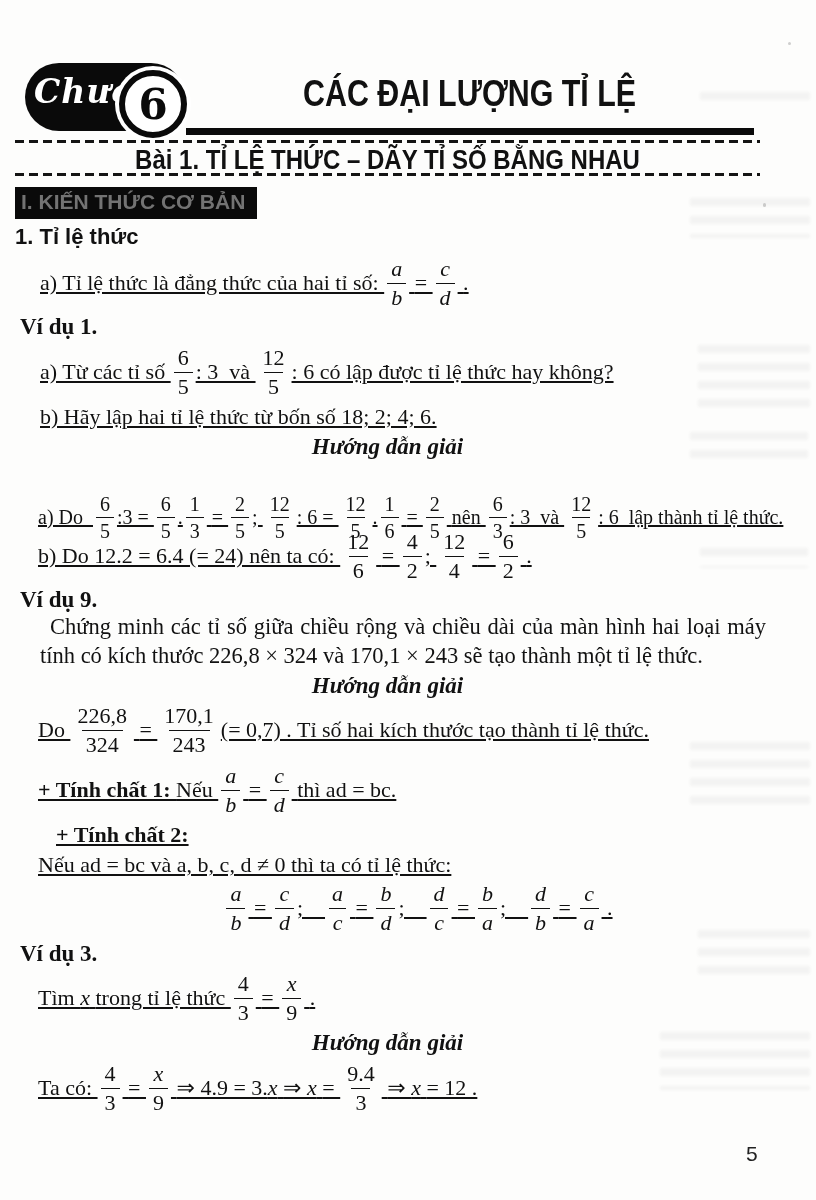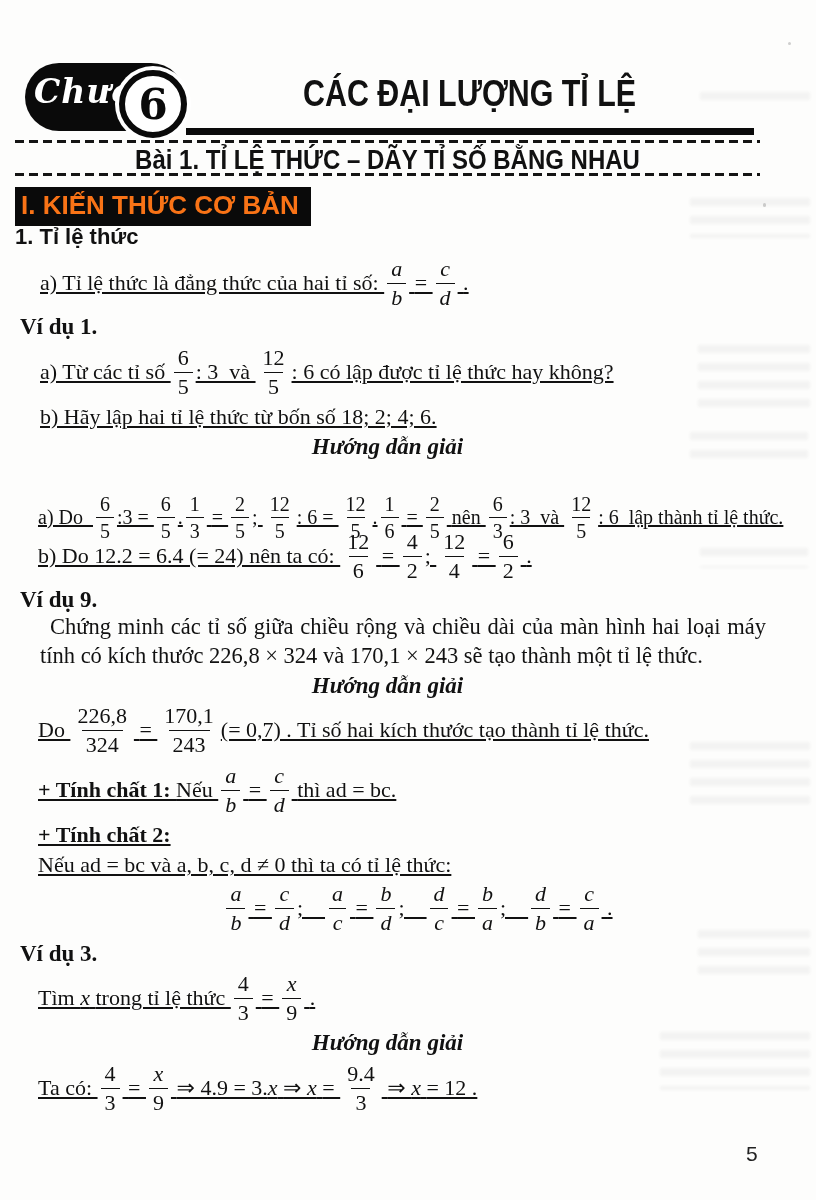--- a/index.html
+++ b/index.html
@@ -20,22 +20,22 @@
     font-family:"DejaVu Serif", serif;font-size:42px;font-weight:bold;color:#0a0a0a;}
   .thick-rule{position:absolute;left:186px;top:128px;width:568px;height:7px;background:#0a0a0a;}
   .chapter-title{position:absolute;left:300px;top:76px;width:310px;text-align:center;
     font-family:"Liberation Sans", sans-serif;font-weight:bold;font-size:31px;
     transform:scale(0.98,1.22);transform-origin:center;letter-spacing:0px;white-space:nowrap;}
   .dash-rule{position:absolute;left:15px;width:745px;height:3px;
     background:repeating-linear-gradient(90deg,#141414 0 9px,transparent 9px 14px);}
   .lesson-title{position:absolute;left:15px;top:146px;width:745px;text-align:center;
     font-family:"Liberation Sans", sans-serif;font-weight:bold;font-size:24px;
     transform:scale(1,1.12);transform-origin:center;white-space:nowrap;}
-  .kb-box{position:absolute;left:15px;top:187px;background:#0a0a0a;color:#f97316;
-    font-family:"Liberation Sans", sans-serif;font-weight:bold;font-size:26px;
+  .kb-box{position:absolute;left:15px;top:187px;background:#0a0a0a;color:#737373;
+    font-family:"Liberation Sans", sans-serif;font-weight:bold;font-size:21px;
     padding:3px 12px 5px 6px;white-space:nowrap;}
   .sub-head{position:absolute;left:15px;top:224px;
     font-family:"Liberation Sans", sans-serif;font-weight:bold;font-size:22px;}
   
   .math-line{position:absolute;display:flex;align-items:center;
     font-size:22px;white-space:pre;}
   .math-line.compact{font-size:20px;margin-top:20px;}
   .mt{white-space:pre-wrap;text-decoration:underline;}
   .mt.b{font-weight:bold;}
   .mt.it,.it{font-style:italic;}
@@ -83,21 +83,21 @@
   <div class="guide" style="top:434px">Hướng dẫn giải</div>
   <div class="math-line compact" style="left:38px;top:467px;height:60px"><span class="mt">a) Do  </span><span class="frac"><span class="num">6</span><span class="den">5</span></span><span class="mt">:3 = </span><span class="frac"><span class="num">6</span><span class="den">5</span></span><span class="mt">.</span><span class="frac"><span class="num">1</span><span class="den">3</span></span><span class="mt"> = </span><span class="frac"><span class="num">2</span><span class="den">5</span></span><span class="mt">; </span><span class="frac"><span class="num">12</span><span class="den">5</span></span><span class="mt">: 6 = </span><span class="frac"><span class="num">12</span><span class="den">5</span></span><span class="mt">.</span><span class="frac"><span class="num">1</span><span class="den">6</span></span><span class="mt"> = </span><span class="frac"><span class="num">2</span><span class="den">5</span></span><span class="mt"> nên </span><span class="frac"><span class="num">6</span><span class="den">3</span></span><span class="mt">: 3  và </span><span class="frac"><span class="num">12</span><span class="den">5</span></span><span class="mt">: 6  lập thành tỉ lệ thức.</span></div>
   <div class="math-line" style="left:38px;top:528px;height:56px"><span class="mt">b) Do 12.2 = 6.4 (= 24) nên ta có: </span><span class="frac"><span class="num">12</span><span class="den">6</span></span><span class="mt"> = </span><span class="frac"><span class="num">4</span><span class="den">2</span></span><span class="mt">; </span><span class="frac"><span class="num">12</span><span class="den">4</span></span><span class="mt"> = </span><span class="frac"><span class="num">6</span><span class="den">2</span></span><span class="mt"> .</span></div>
 
   <div class="vi-du" style="top:587px">Ví dụ 9.</div>
   <div class="para" style="top:613px">Chứng minh các tỉ số giữa chiều rộng và chiều dài của màn hình hai loại máy tính có kích thước 226,8 × 324 và 170,1 × 243 sẽ tạo thành một tỉ lệ thức.</div>
   <div class="guide" style="top:673px">Hướng dẫn giải</div>
   <div class="math-line" style="left:38px;top:700px;height:60px"><span class="mt">Do </span><span class="frac"><span class="num">226,8</span><span class="den">324</span></span><span class="mt"> = </span><span class="frac"><span class="num">170,1</span><span class="den">243</span></span><span class="mt">(= 0,7) . Tỉ số hai kích thước tạo thành tỉ lệ thức.</span></div>
 
   <div class="math-line" style="left:38px;top:762px;height:56px"><span class="mt b">+ Tính chất 1: </span><span class="mt">Nếu </span><span class="frac"><span class="num it">a</span><span class="den it">b</span></span><span class="mt"> = </span><span class="frac"><span class="num it">c</span><span class="den it">d</span></span><span class="mt"> thì ad = bc.</span></div>
-  <div class="math-line" style="left:38px;top:820px;height:30px"><span class="mt b">+ Tính chất 2:</span></div>
+  <div class="math-line" style="left:56px;top:820px;height:30px"><span class="mt b">+ Tính chất 2:</span></div>
   <div class="math-line" style="left:38px;top:850px;height:30px"><span class="mt">Nếu ad = bc và a, b, c, d ≠ 0 thì ta có tỉ lệ thức:</span></div>
   <div class="math-line" style="left:60px;top:878px;height:60px;width:716px;justify-content:center"><span class="frac"><span class="num it">a</span><span class="den it">b</span></span><span class="mt"> = </span><span class="frac"><span class="num it">c</span><span class="den it">d</span></span><span class="mt">;    </span><span class="frac"><span class="num it">a</span><span class="den it">c</span></span><span class="mt"> = </span><span class="frac"><span class="num it">b</span><span class="den it">d</span></span><span class="mt">;    </span><span class="frac"><span class="num it">d</span><span class="den it">c</span></span><span class="mt"> = </span><span class="frac"><span class="num it">b</span><span class="den it">a</span></span><span class="mt">;    </span><span class="frac"><span class="num it">d</span><span class="den it">b</span></span><span class="mt"> = </span><span class="frac"><span class="num it">c</span><span class="den it">a</span></span><span class="mt"> .</span></div>
 
   <div class="vi-du" style="top:941px">Ví dụ 3.</div>
   <div class="math-line" style="left:38px;top:968px;height:60px"><span class="mt">Tìm </span><span class="mt it">x</span><span class="mt"> trong tỉ lệ thức </span><span class="frac"><span class="num">4</span><span class="den">3</span></span><span class="mt"> = </span><span class="frac"><span class="num it">x</span><span class="den">9</span></span><span class="mt"> .</span></div>
   <div class="guide" style="top:1030px">Hướng dẫn giải</div>
   <div class="math-line" style="left:38px;top:1058px;height:60px"><span class="mt">Ta có: </span><span class="frac"><span class="num">4</span><span class="den">3</span></span><span class="mt"> = </span><span class="frac"><span class="num it">x</span><span class="den">9</span></span><span class="mt"> ⇒ 4.9 = 3.</span><span class="mt it">x</span><span class="mt"> ⇒ </span><span class="mt it">x</span><span class="mt"> = </span><span class="frac"><span class="num">9.4</span><span class="den">3</span></span><span class="mt"> ⇒ </span><span class="mt it">x</span><span class="mt"> = 12 .</span></div>
 
   <div class="page-num">5</div>
 

